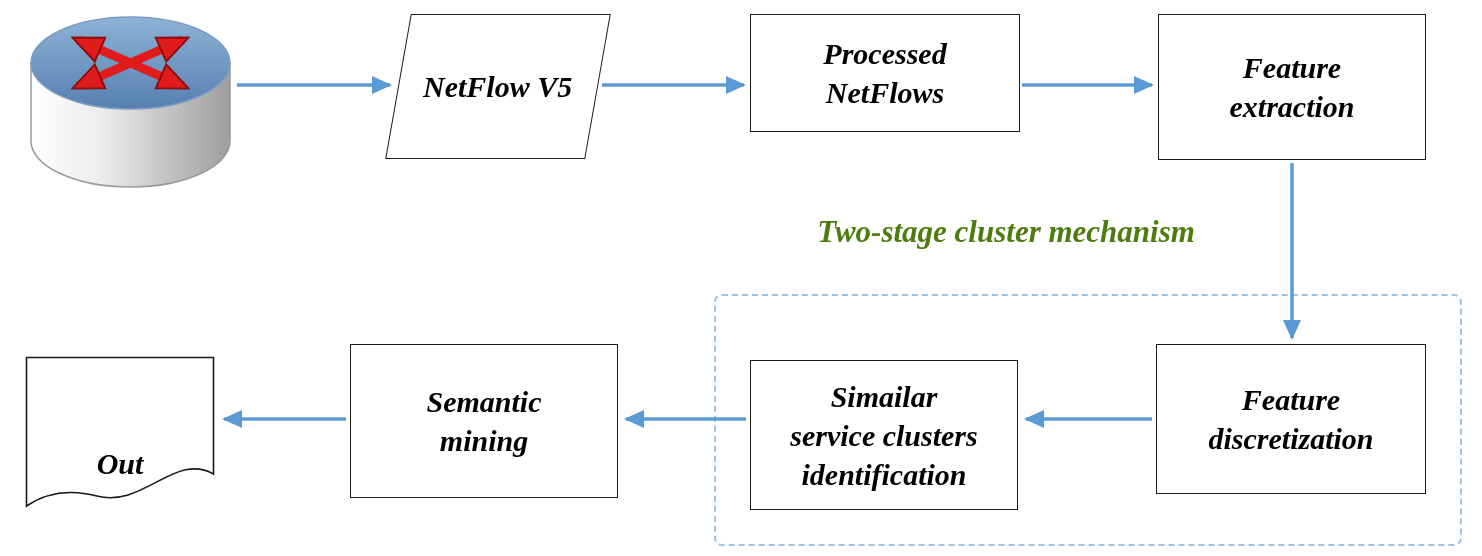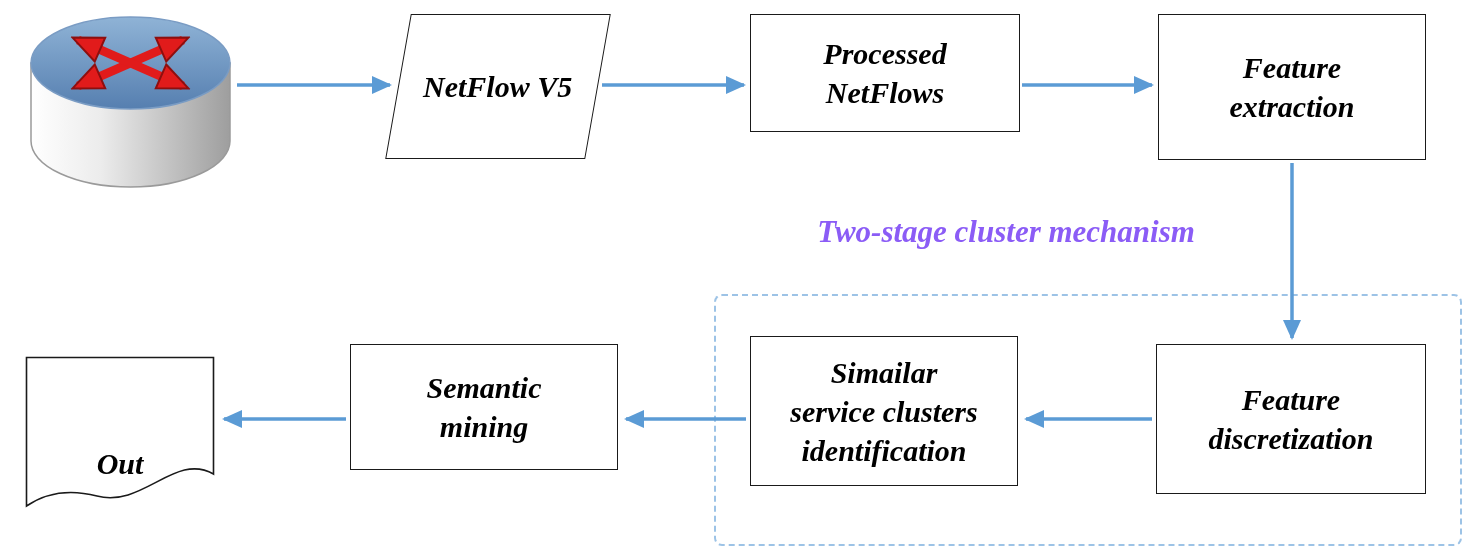--- a/index.html
+++ b/index.html
@@ -32,22 +32,22 @@
   
   .parallelogram {
     left: 398px; top: 14px; width: 200px; height: 145px;
     transform: skewX(-10deg);
   }
   .parallelogram .skew-fix { transform: skewX(10deg); }
   .processed      { left: 750px;  top: 14px;  width: 270px; height: 118px; }
   .extraction     { left: 1158px; top: 14px;  width: 268px; height: 146px; }
   
   .discretization { left: 1156px; top: 344px; width: 270px; height: 150px; }
-  .similar        { left: 750px;  top: 336px; width: 268px; height: 150px; }
-  .semantic       { left: 350px;  top: 344px; width: 268px; height: 126px; }
+  .similar        { left: 750px;  top: 360px; width: 268px; height: 150px; }
+  .semantic       { left: 350px;  top: 344px; width: 268px; height: 154px; }
   
   .router-icon { position: absolute; left: 28px; top: 8px; width: 205px; height: 190px; }
   .router-label {
     position: absolute; left: 8px; top: 236px; width: 265px;
     text-align: center; font-weight: bold; font-style: italic;
     font-size: 31px; color: #000000;
   }
   
   .doc { position: absolute; left: 25px; top: 356px; width: 190px; height: 155px; }
   .doc svg { position: absolute; inset: 0; }
@@ -63,21 +63,21 @@
     border: 2px dashed #9dc3e6;
     border-radius: 8px;
     background: transparent;
   }
   
   .annotation {
     position: absolute; left: 716px; top: 214px; width: 580px;
     text-align: center;
     font-weight: bold; font-style: italic;
     font-size: 31px;
-    color: #8b5cf6;
+    color: #4d7c0f;
   }
   
   .overlay { position: absolute; inset: 0; pointer-events: none; }
 </style>
 </head>
 <body>
 
 <div class="canvas">
 
   <div class="cluster-group"></div>

